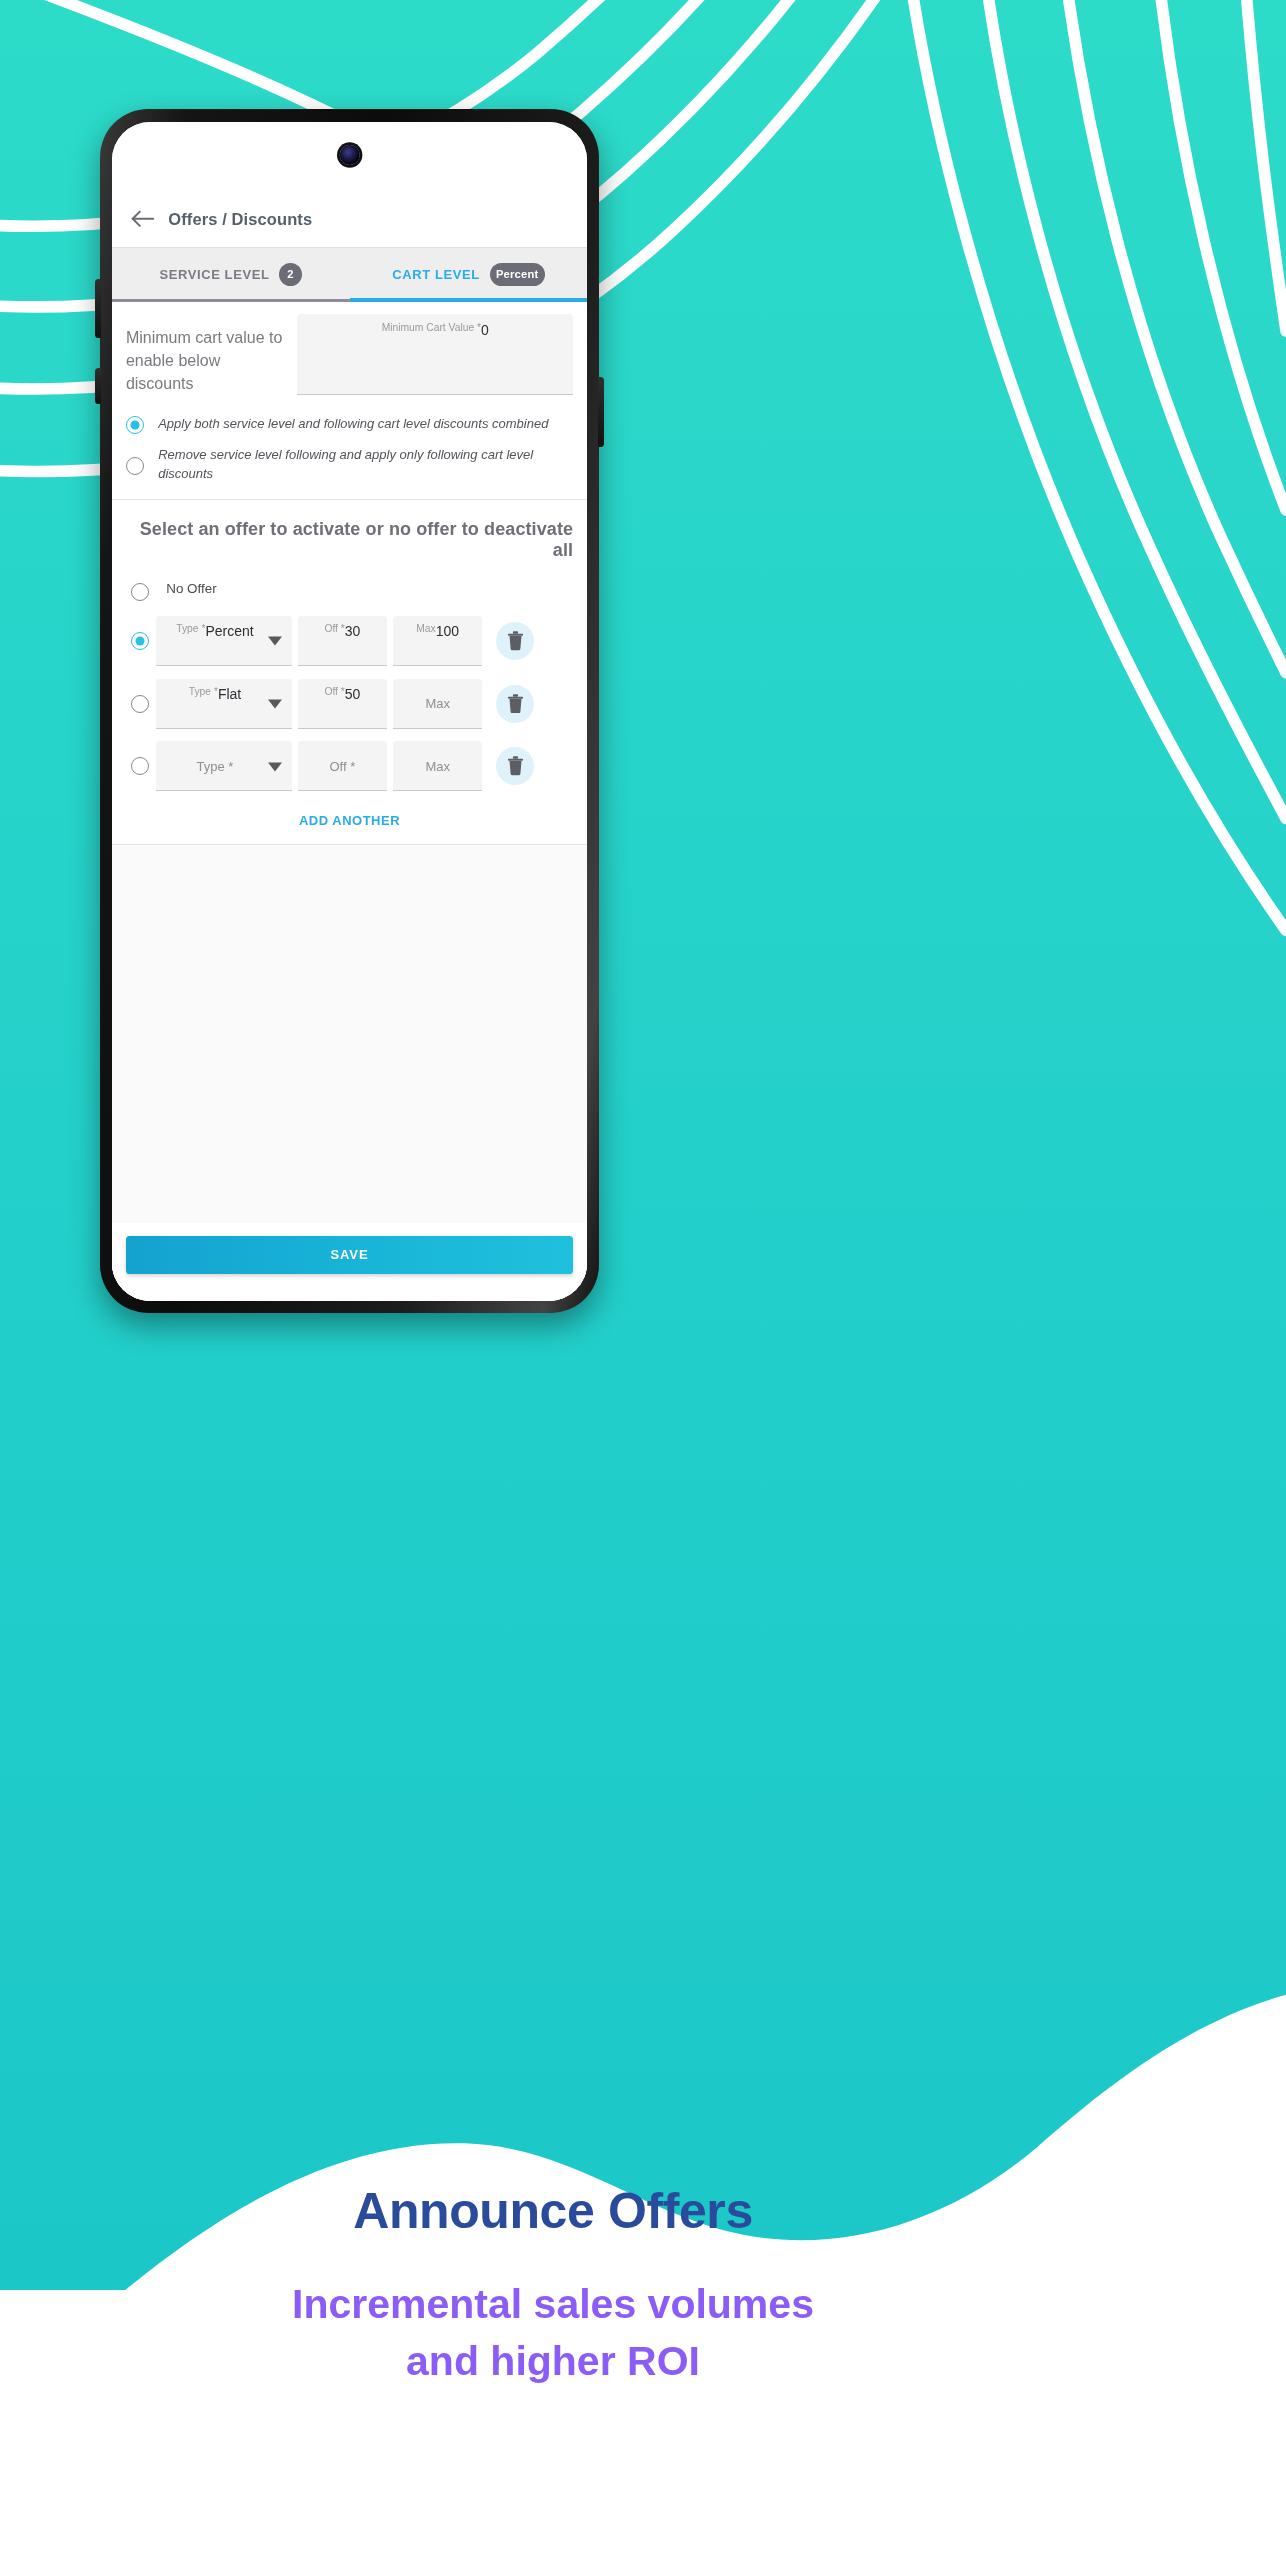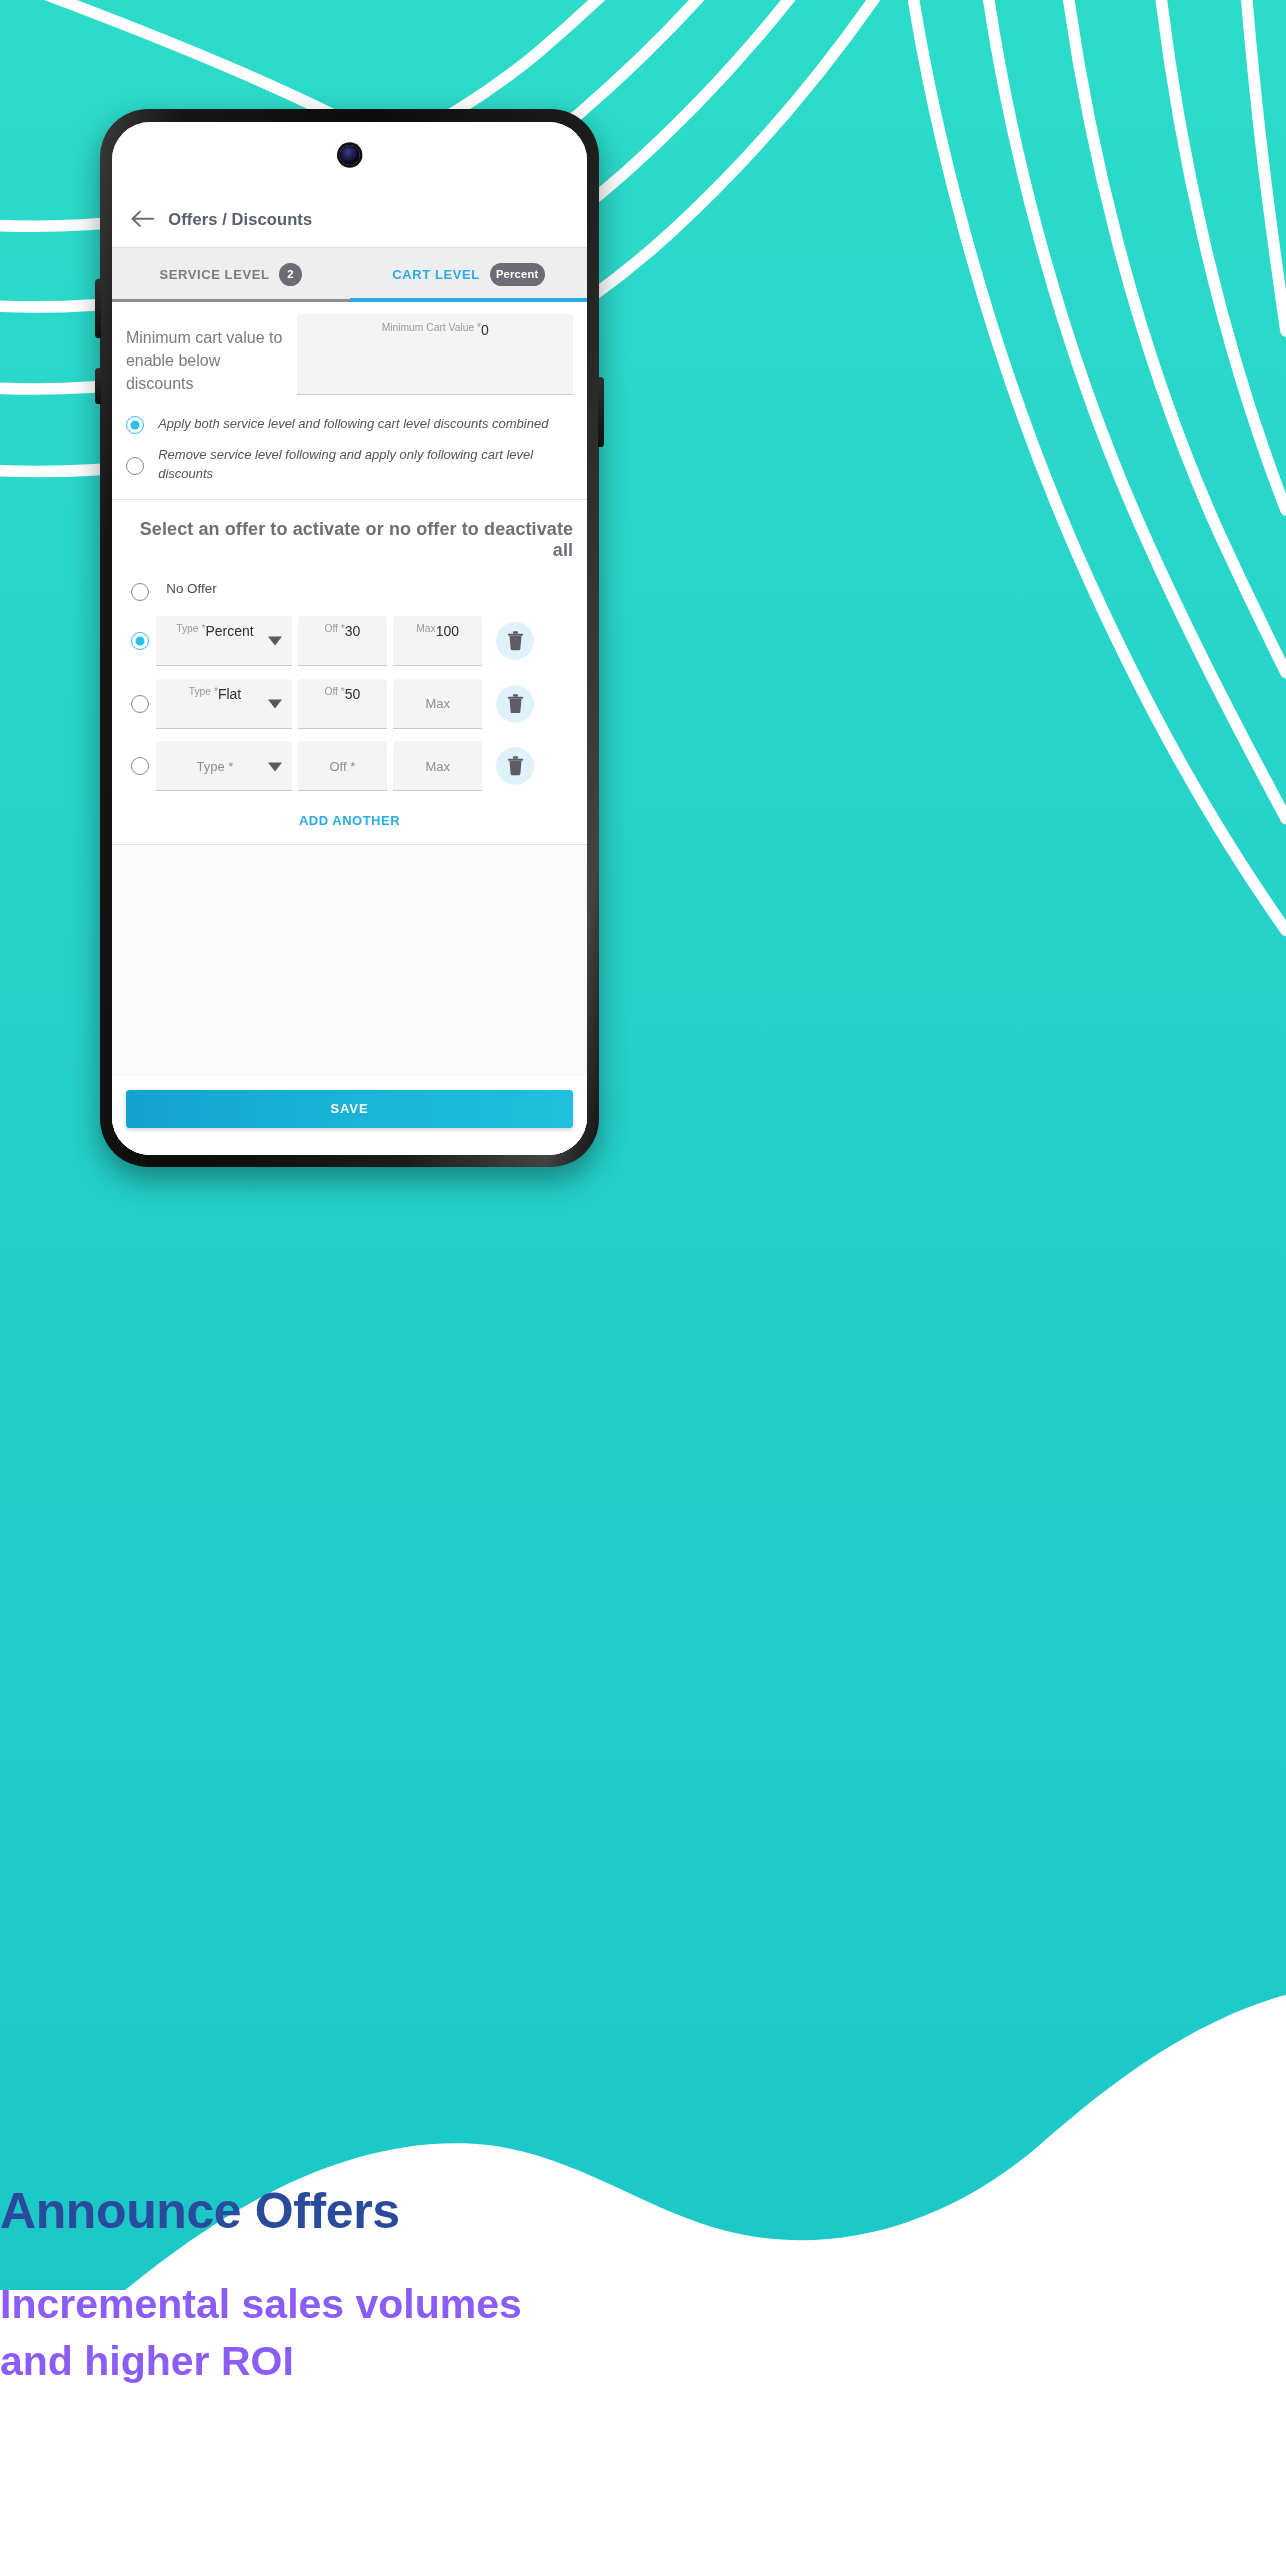--- a/index.html
+++ b/index.html
@@ -21,21 +21,21 @@
     position: absolute; left: 0; top: 0;
     width: 1286px; height: 2290px;
     z-index: 0;
   }
   .bg-teal svg { display: block; width: 1286px; height: 2290px; }
 
   
   .phone {
     position: absolute;
     left: 100px; top: 109px;
-    width: 499px; height: 1058px;
+    width: 499px; height: 1204px;
     border-radius: 48px;
     background: linear-gradient(100deg,#3a3a3a 0%,#151515 12%,#0c0c0c 40%,#1c1c1c 72%,#434343 92%,#121212 100%);
     box-shadow: 0 12.5px 30px rgba(0,0,0,0.38);
     z-index: 3;
     padding: 12.5px 11.6px;
   }
   .phone-inner {
     position: relative;
     width: 100%; height: 100%;
     border-radius: 38px;
@@ -308,21 +308,21 @@
     cursor: pointer;
     font-family: "Liberation Sans", sans-serif;
     box-shadow: 0 1.8px 4.5px rgba(0,0,0,0.18);
   }
 
   
   .promo {
     position: absolute;
     left: 0; top: 2182px;
     width: 1106px;
-    text-align: left;
+    text-align: center;
     z-index: 5;
   }
   .promo-title {
     font-size: 50px;
     font-weight: bold;
     color: #2a4b9b;
     letter-spacing: -0.4px;
     margin-bottom: 36px;
   }
   .promo-sub {

